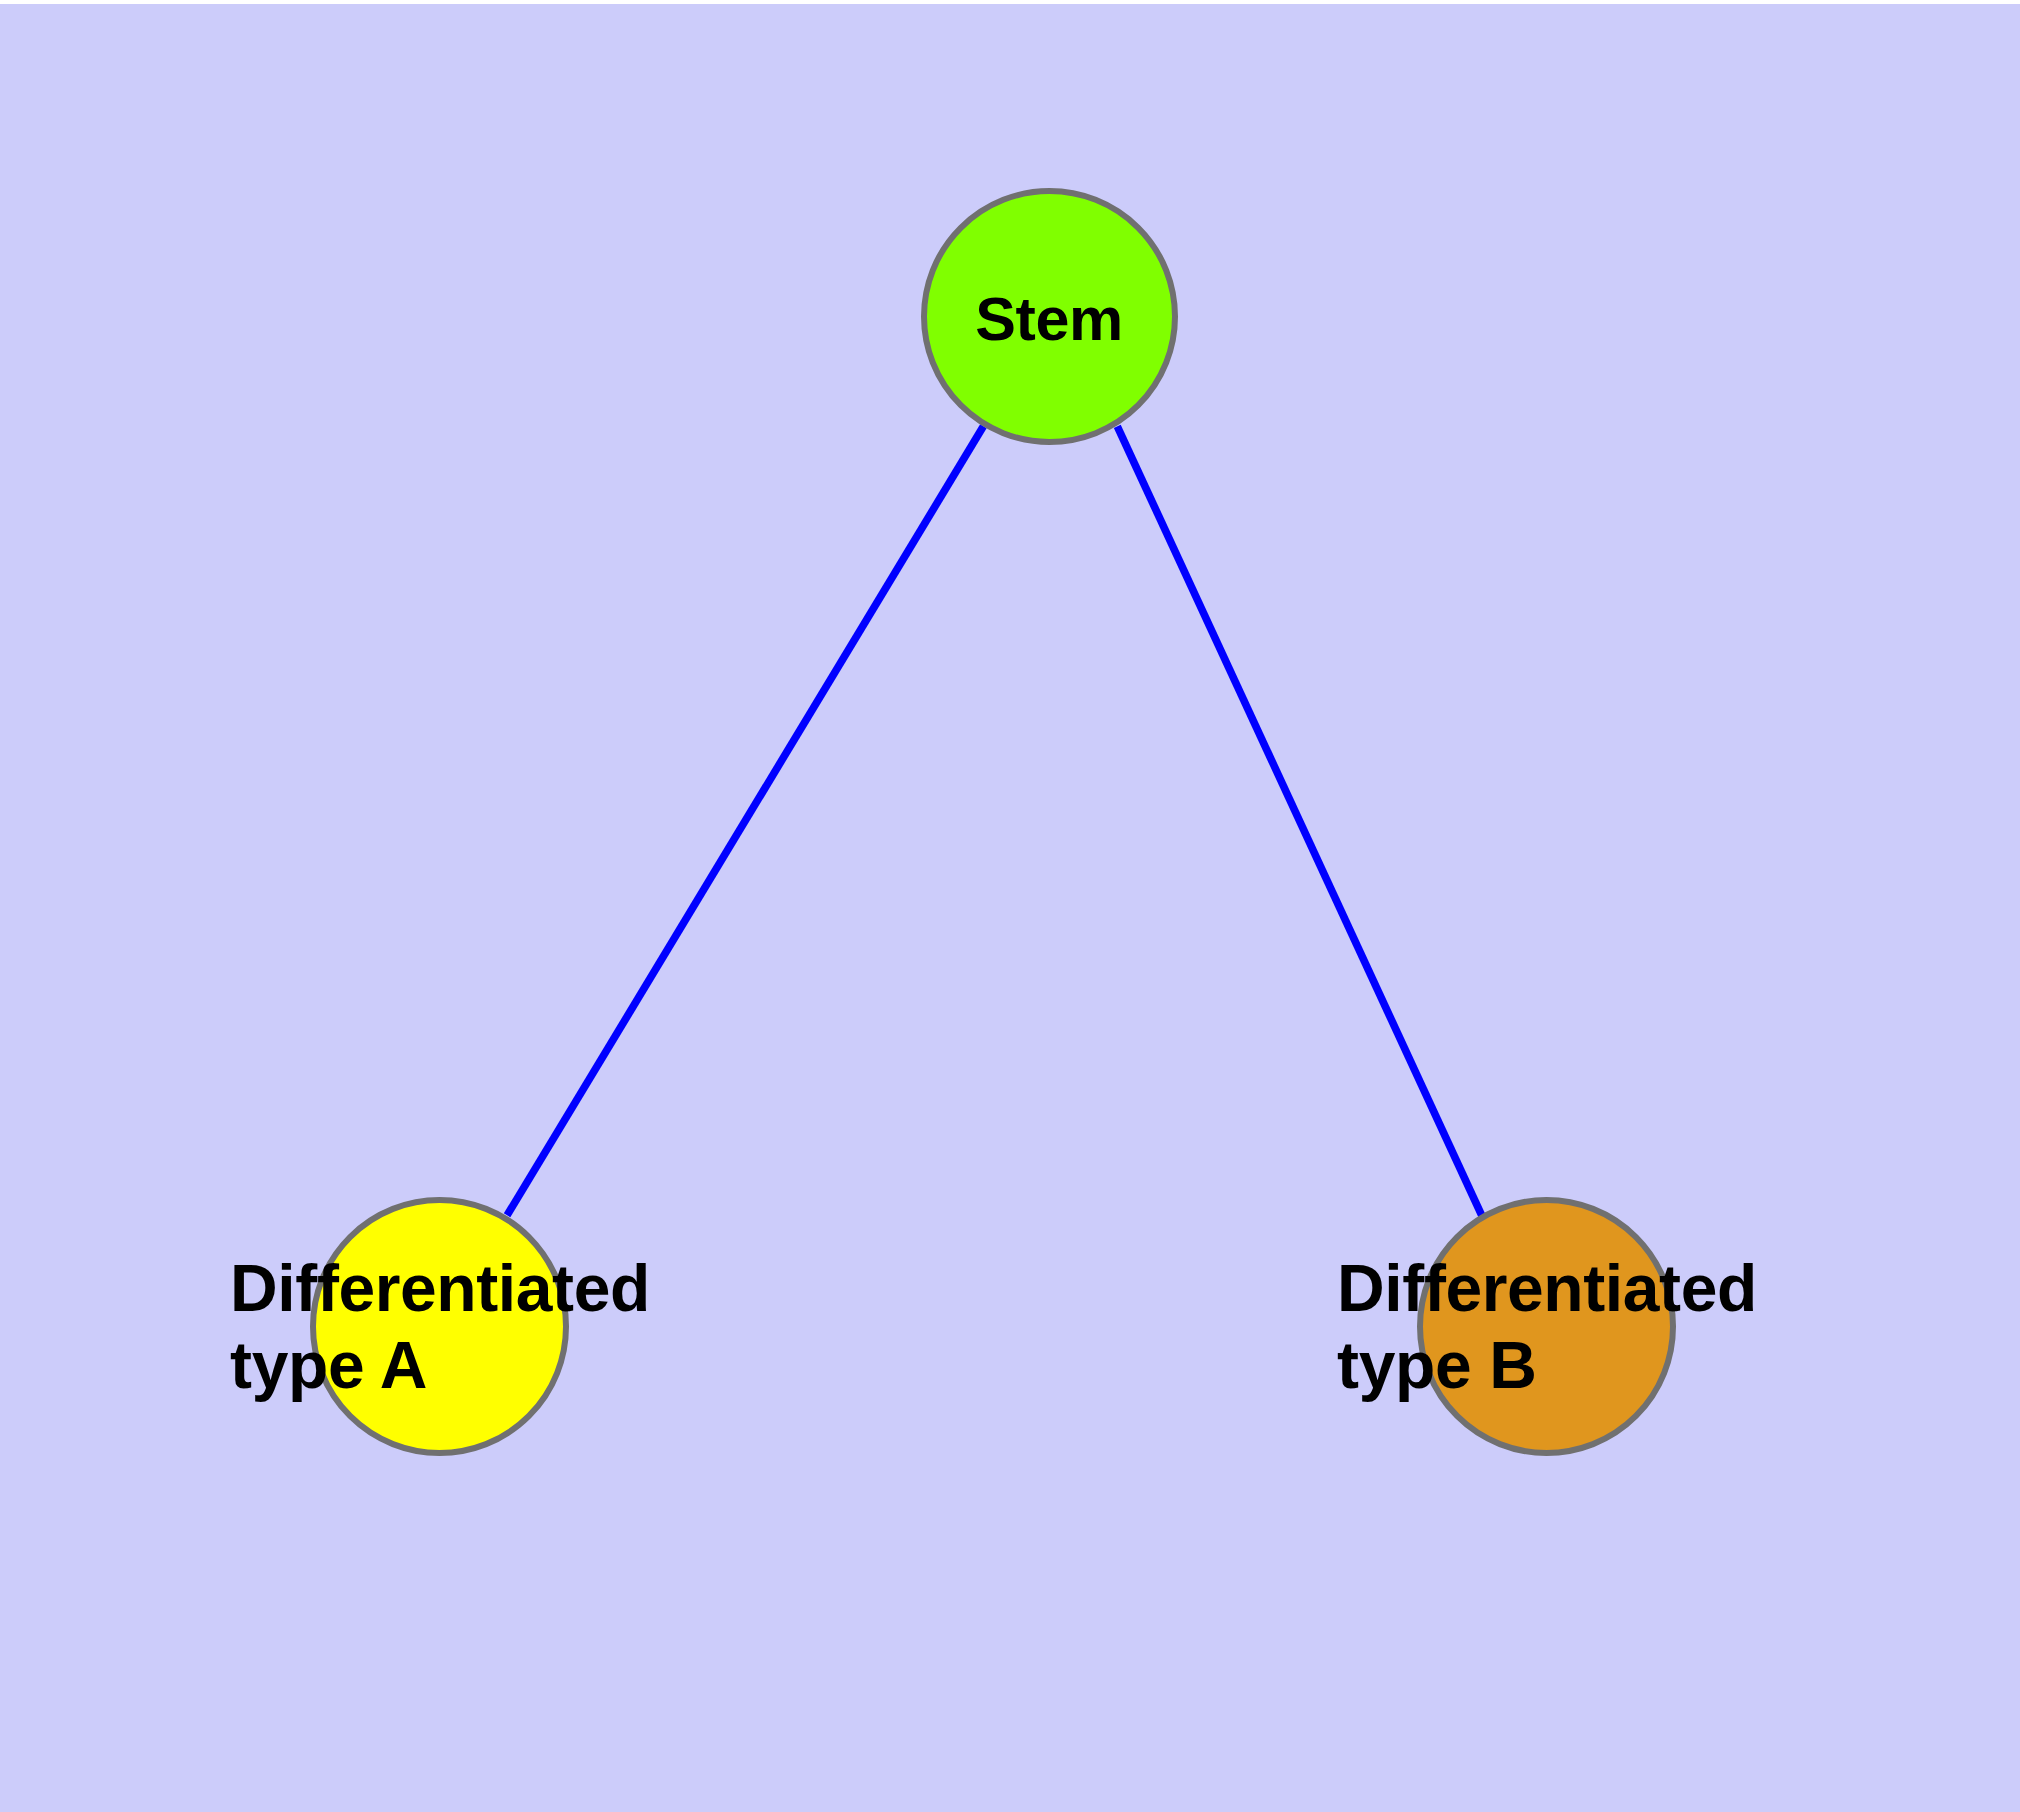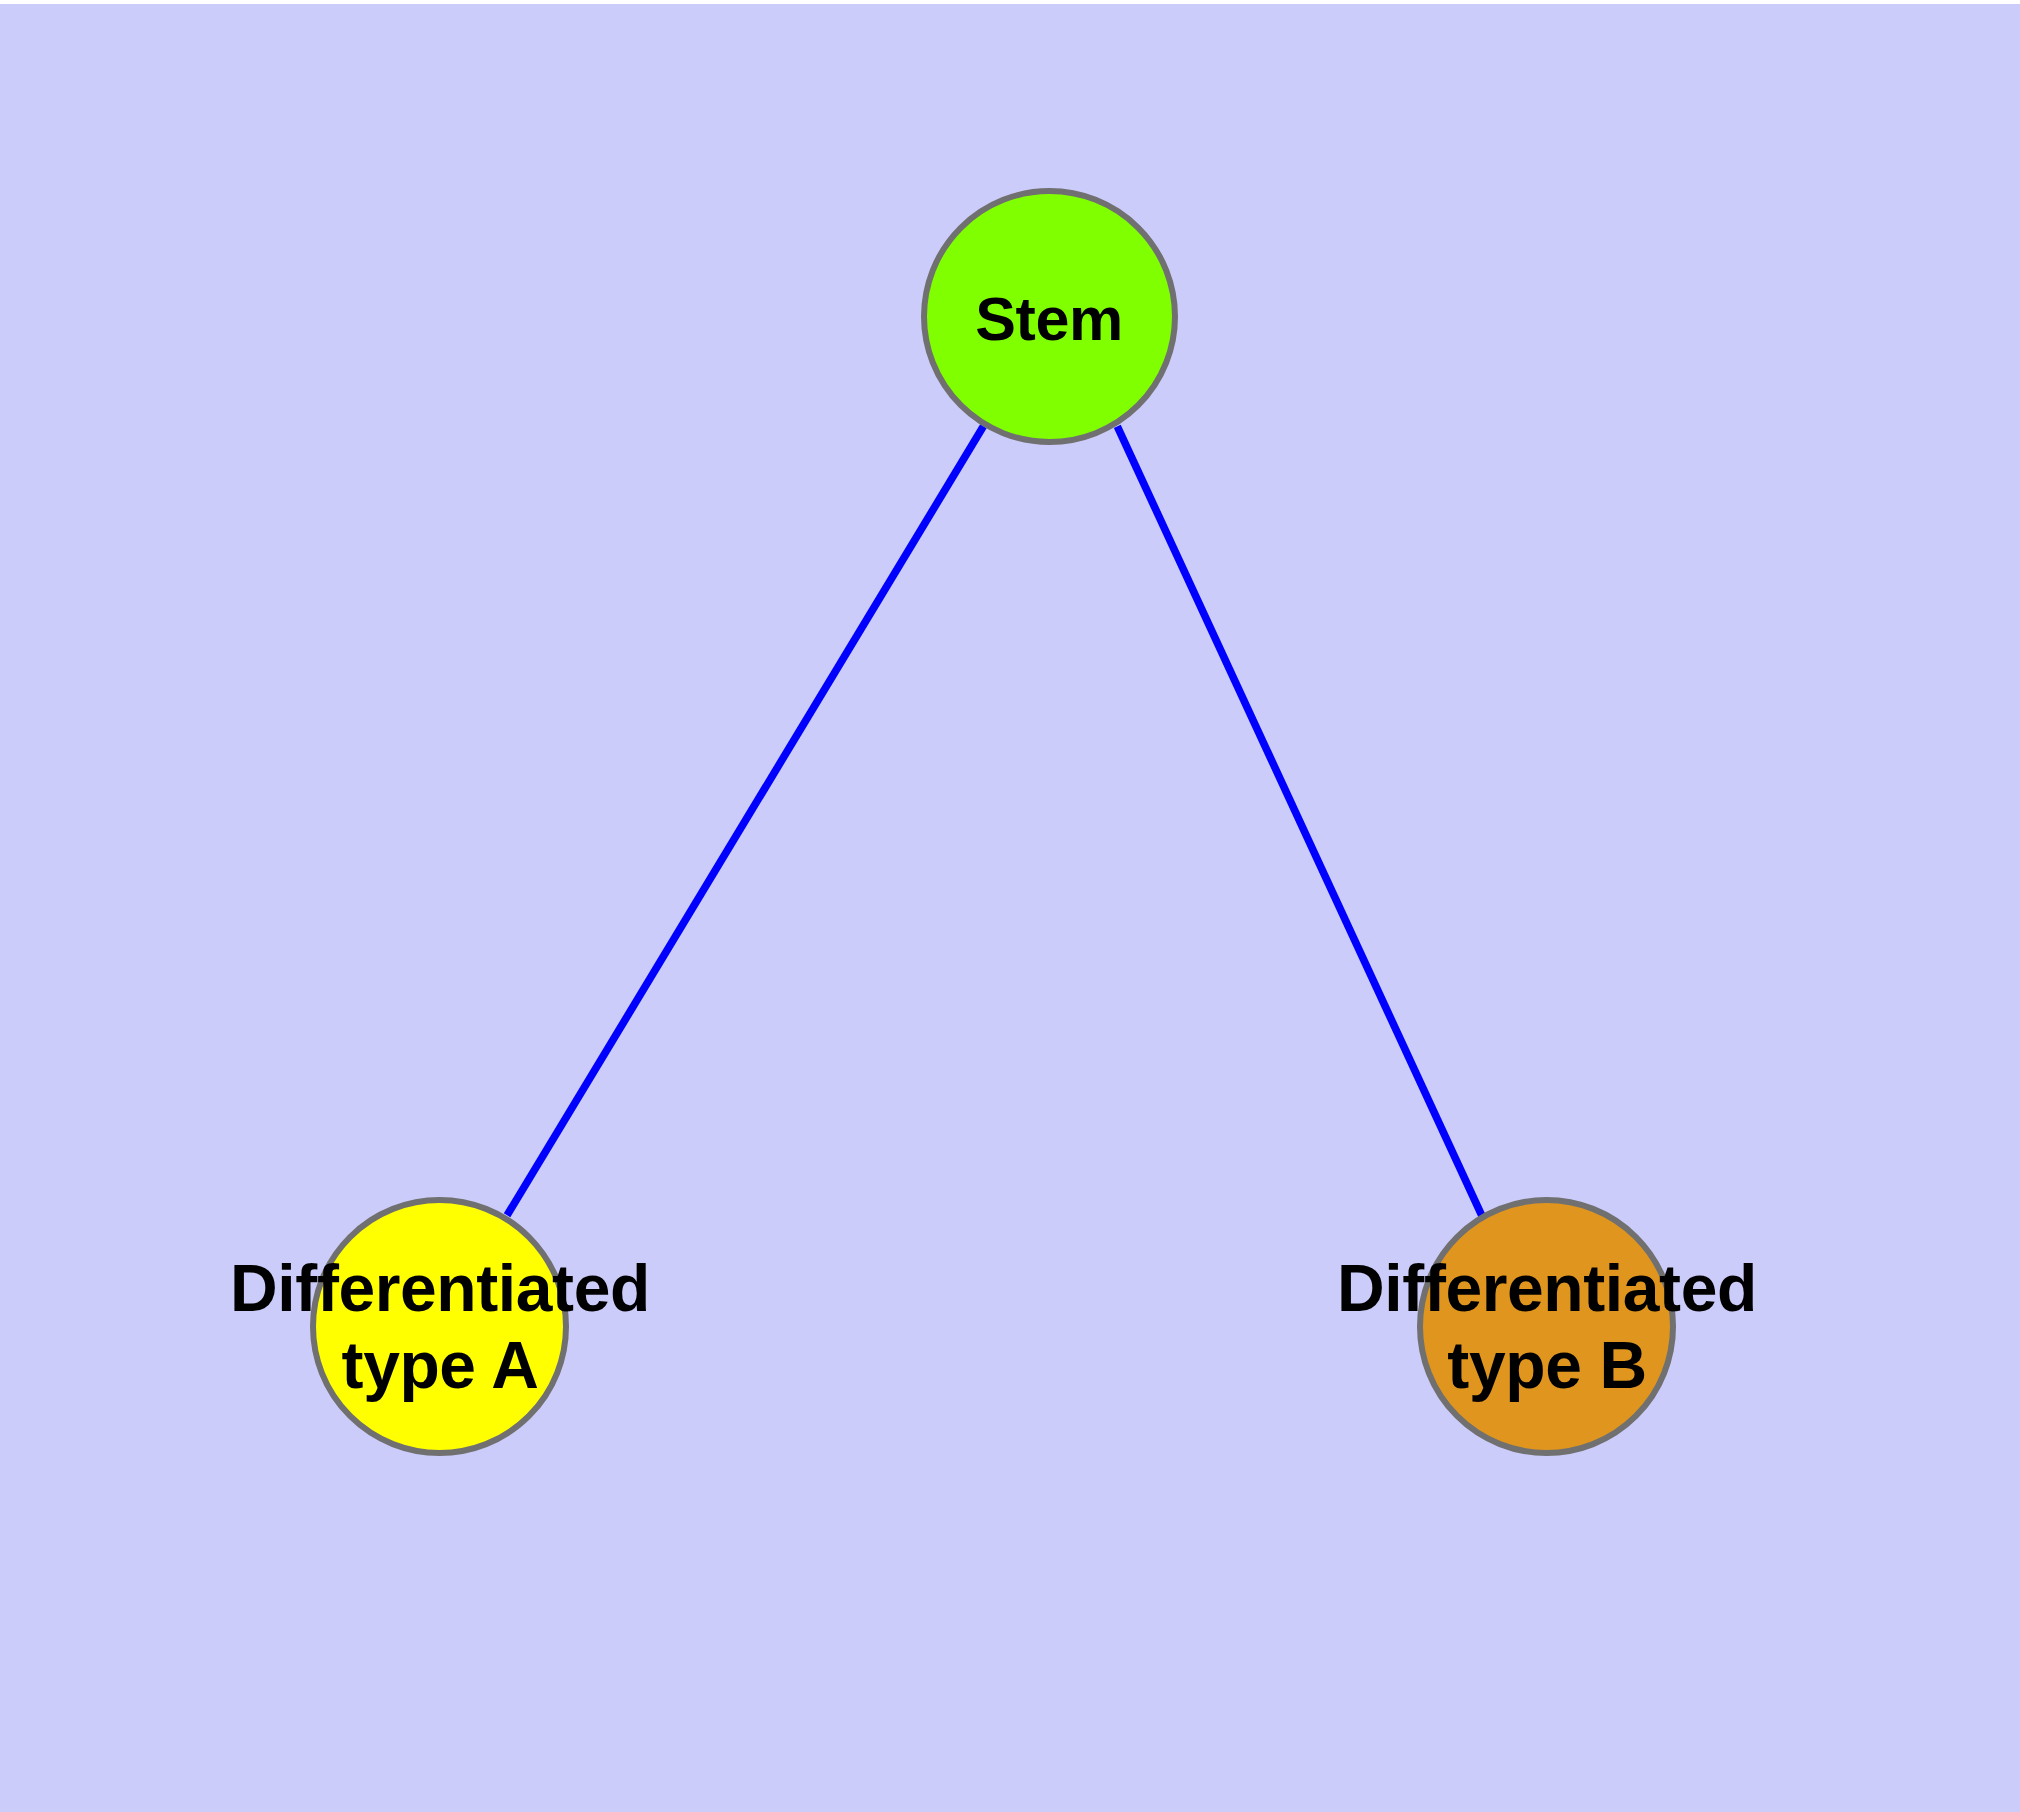--- a/index.html
+++ b/index.html
@@ -34,21 +34,20 @@
   .graph-node {
     position: absolute;
     border-radius: 50%;
     box-sizing: border-box;
     border: 6px solid #707070;
   }
   .node-label {
     position: absolute;
     color: #000000;
     font-weight: bold;
-    text-align: center;
     white-space: pre;
     line-height: 1.16;
     letter-spacing: -0.4px;
     transform: translate(-50%, -50%);
   }
   #node-stem {
     background: #80ff00;
     left: 921px;
     top: 188px;
     width: 257px;

